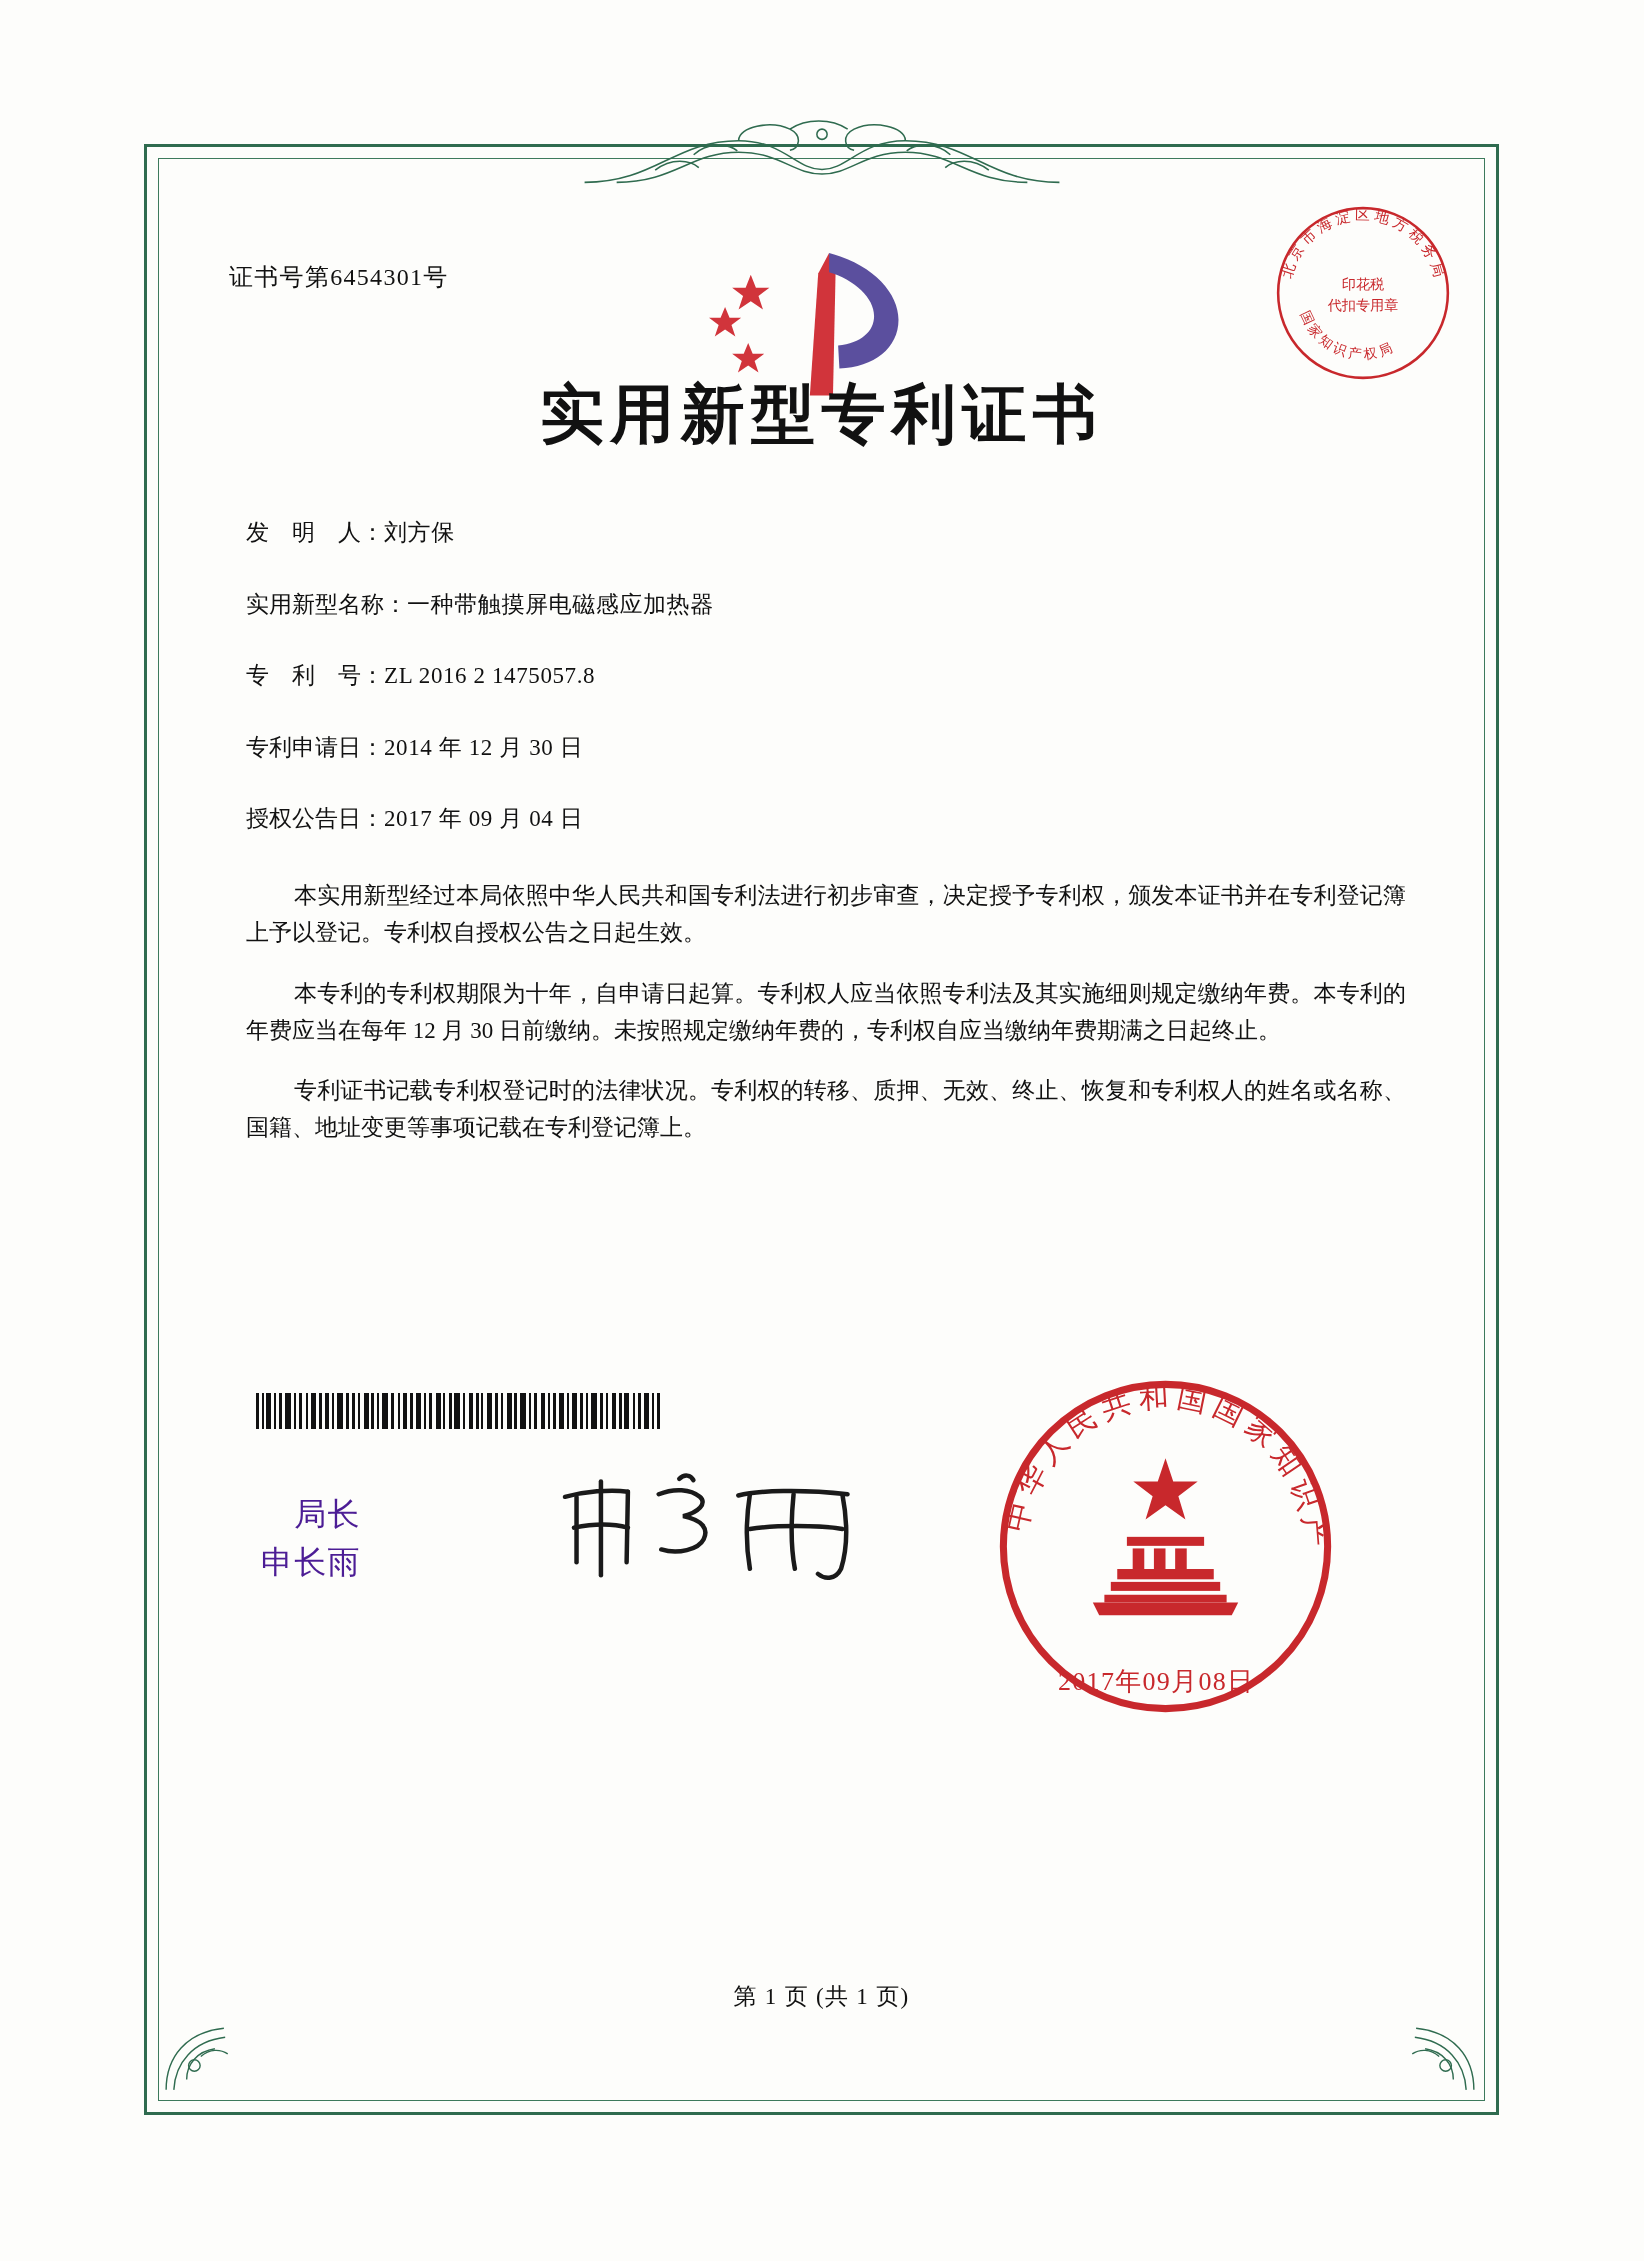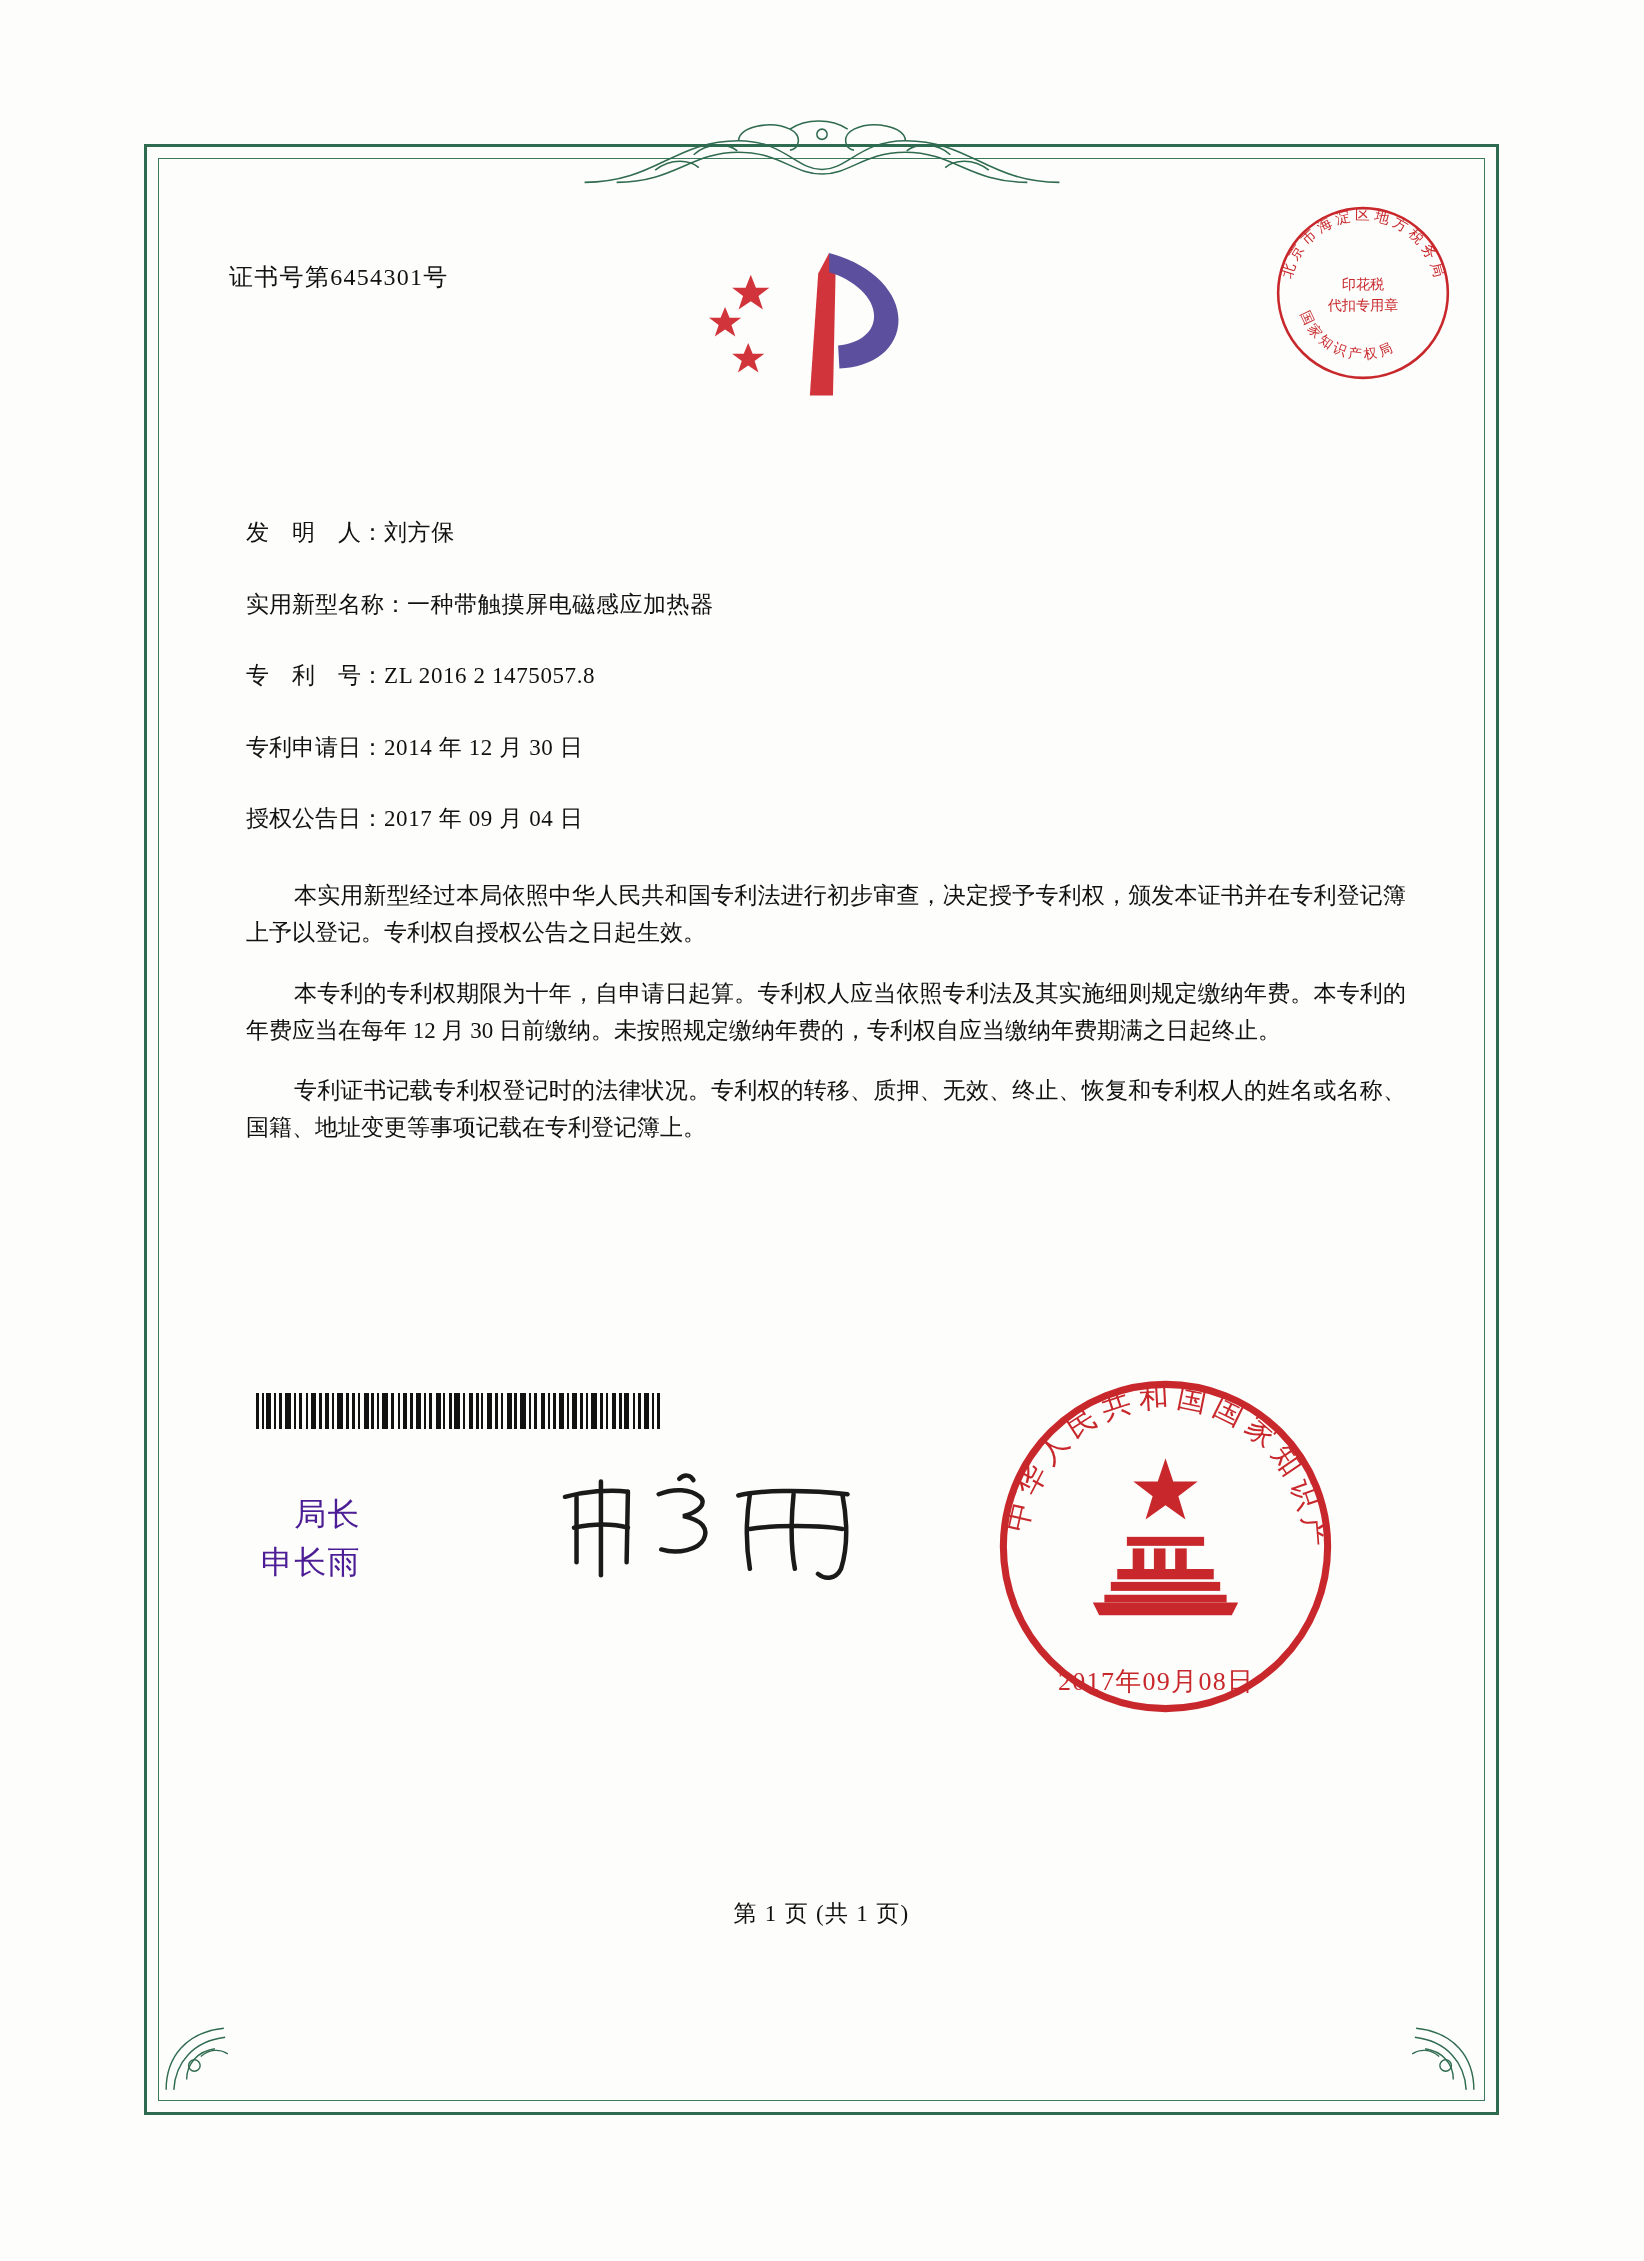--- a/index.html
+++ b/index.html
@@ -187,21 +187,21 @@
     font-size: 26px;
     color: #c8282c;
     letter-spacing: 1.3px;
     white-space: nowrap;
     font-family: "Liberation Serif", serif;
   }
 
   .footer {
     position: absolute;
     left: 0;
-    top: 1740px;
+    top: 1823px;
     width: 100%;
     text-align: center;
     font-size: 23px;
     color: #111;
     letter-spacing: 1.3px;
   }
 </style>
 </head>
 <body>
 
@@ -267,20 +267,21 @@
       <text font-size="23" fill="#c8282c" font-family="'DejaVu Serif',serif" letter-spacing="6">
         <textPath href="#tsArc" startOffset="6%">北京市海淀区地方税务局</textPath>
       </text>
       <text font-size="21" fill="#c8282c" font-family="'DejaVu Serif',serif" letter-spacing="5">
         <textPath href="#tsArcB" startOffset="10%">国家知识产权局</textPath>
       </text>
       <text x="140" y="134" text-anchor="middle" font-size="22" fill="#c8282c" font-family="'DejaVu Serif',serif">印花税</text>
       <text x="140" y="166" text-anchor="middle" font-size="22" fill="#c8282c" font-family="'DejaVu Serif',serif">代扣专用章</text>
     </svg>
 
+    <div class="title">实用新型专利证书</div>
 
     <div class="fields">
       <div class="field">
         <span class="lbl">发　明　人：</span><span class="val">刘方保</span>
       </div>
       <div class="field">
         <span class="lbl">实用新型名称：</span><span class="val">一种带触摸屏电磁感应加热器</span>
       </div>
       <div class="field">
         <span class="lbl">专　利　号：</span><span class="val">ZL 2016 2 1475057.8</span>

